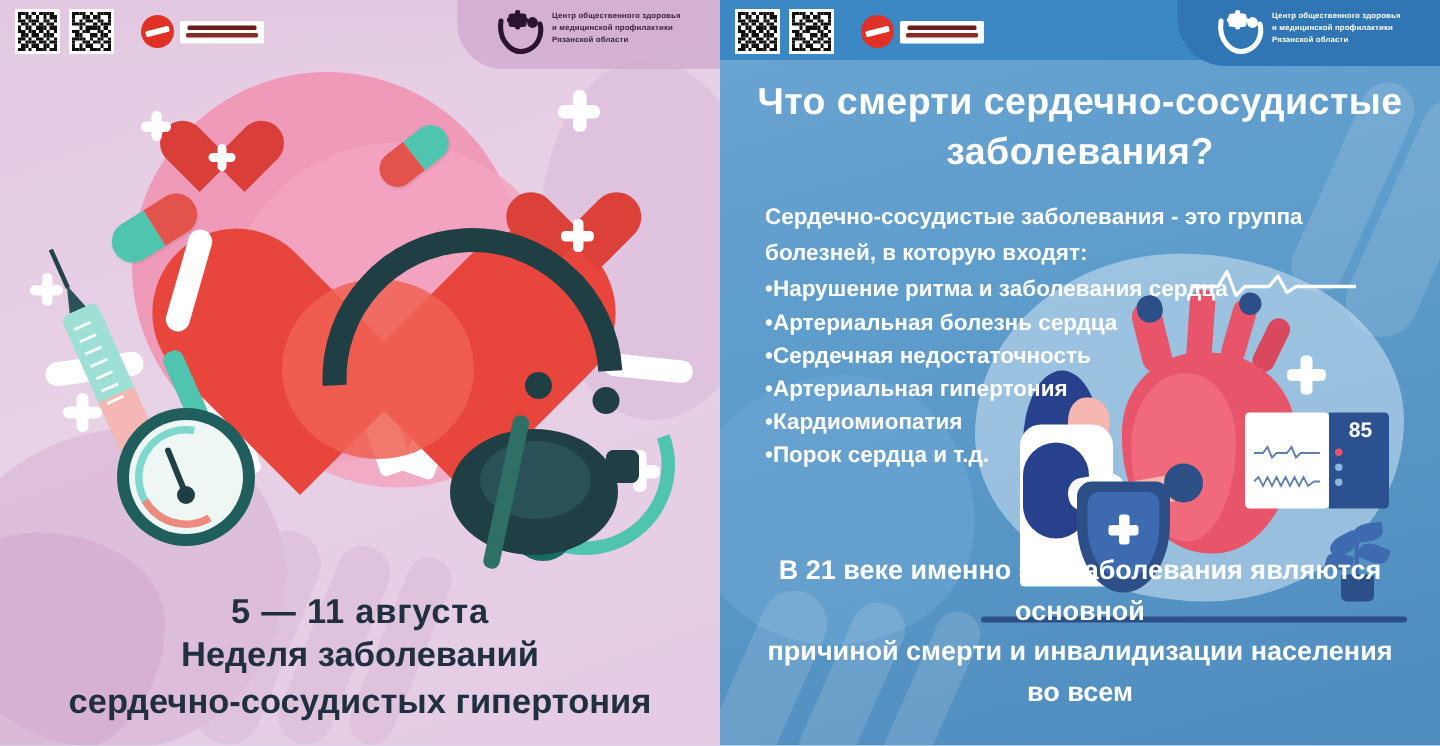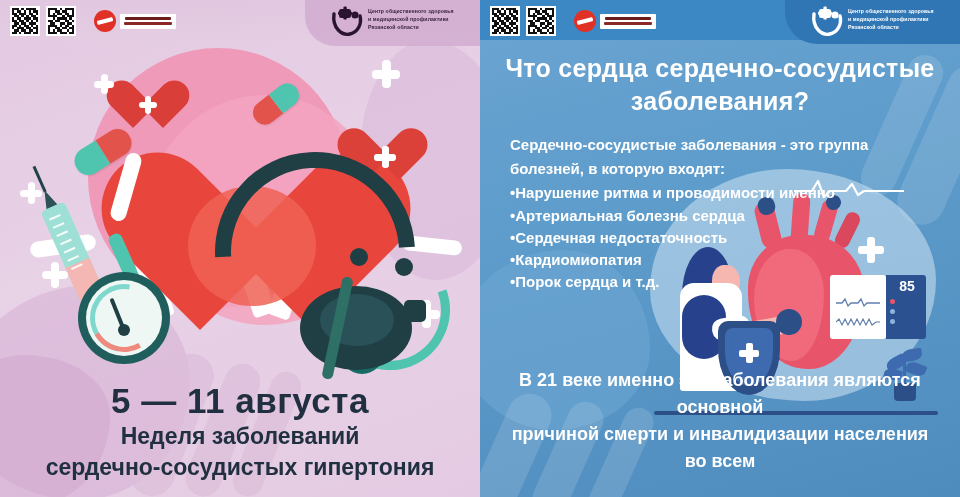--- a/index.html
+++ b/index.html
@@ -221,21 +221,21 @@
   .stick { position:absolute; background:#ffffff; border-radius:8px; z-index:8; }
   .st-1 { left:30px; top:238px; width:66px; height:16px; transform:rotate(-8deg); }
   .st-2 { left:118px; top:152px; width:16px; height:70px; transform:rotate(16deg); }
   .st-3 { left:402px; top:238px; width:60px; height:15px; transform:rotate(6deg); }
 
   
   .pl-text {
     position:absolute; left:0; bottom:14px; width:480px; text-align:center; z-index:40;
   }
   .pl-date {
-    font-size:35px; font-weight:700; color:#203040; letter-spacing:.5px; line-height:1.18;
+    font-size:23px; font-weight:700; color:#203040; letter-spacing:.5px; line-height:1.18;
   }
   .pl-sub {
     font-size:23px; font-weight:700; color:#203040; line-height:1.3; margin-top:1px;
   }
 
   
   .panel-right {
     position:relative; width:480px; height:497px; overflow:hidden;
     background:#5a97c9;
   }
@@ -1136,31 +1136,32 @@
         </svg>
       </div>
       <div class="logo-txt light">
         <div>Центр общественного здоровья</div>
         <div>и медицинской профилактики</div>
         <div>Рязанской области</div>
       </div>
     </div>
 
     <div class="pr-title">
-      <div>Что сердца сердечно-сосудистые</div>
+      <div>Что смерти сердечно-сосудистые</div>
       <div>заболевания?</div>
     </div>
 
     <div class="pr-body">
       <div class="lead">Сердечно-сосудистые заболевания - это группа</div>
       <div class="lead">болезней, в которую входят:</div>
       <ul>
-        <li>Нарушение ритма и проводимости именно</li>
+        <li>Нарушение ритма и заболевания сердца</li>
         <li>Артериальная болезнь сердца</li>
         <li>Сердечная недостаточность</li>
+        <li>Артериальная гипертония</li>
         <li>Кардиомиопатия</li>
         <li>Порок сердца и т.д.</li>
       </ul>
     </div>
 
     <div class="pr-foot">
       <div>В 21 веке именно эти заболевания являются основной</div>
       <div>причиной смерти и инвалидизации населения во всем</div>
     </div>
   </div>

